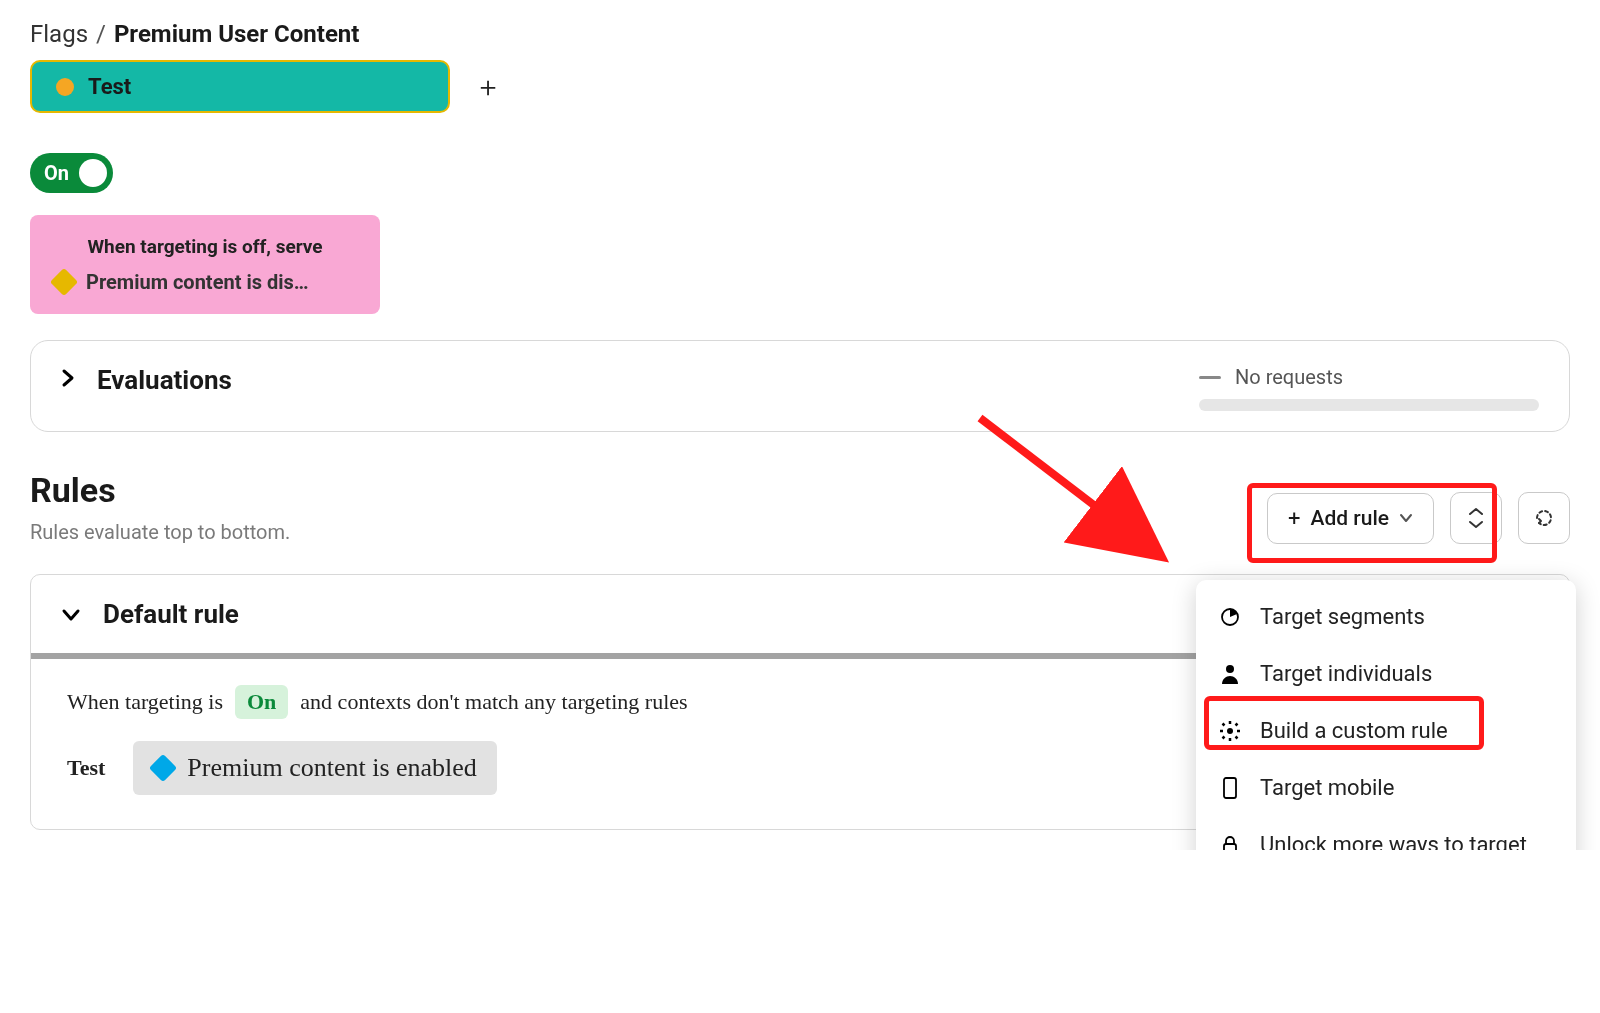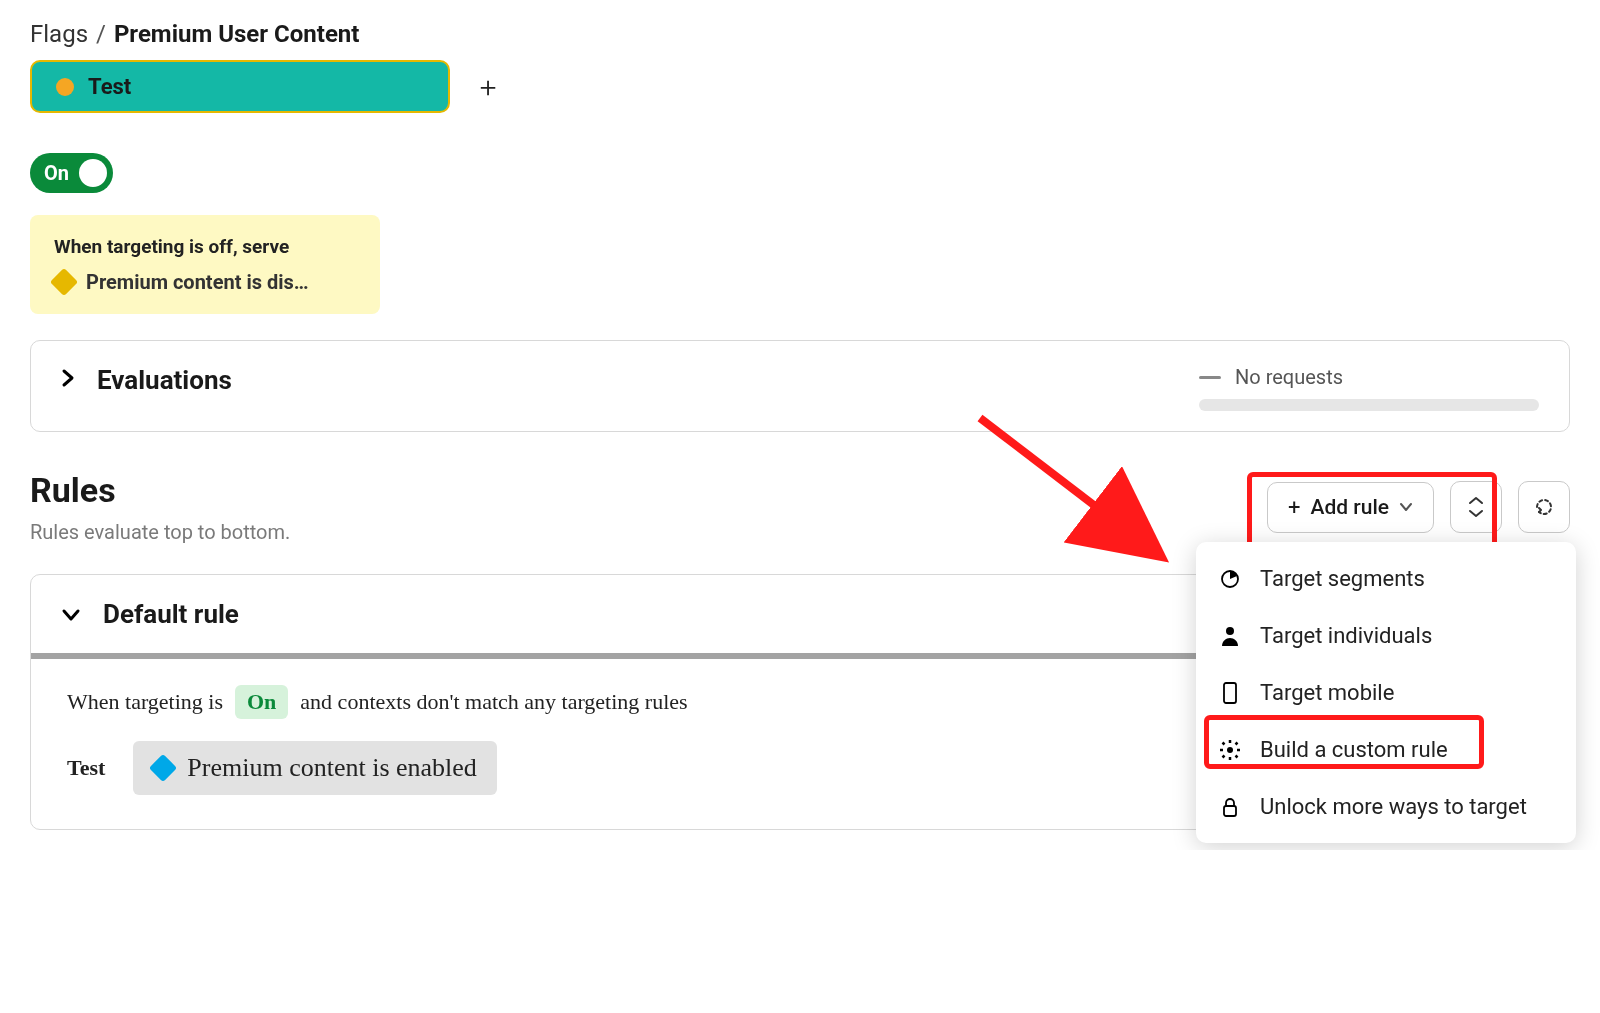--- a/index.html
+++ b/index.html
@@ -52,57 +52,58 @@
     margin-bottom: 22px;
     cursor: pointer;
   }
   .toggle .knob {
     width: 28px; height: 28px; border-radius: 50%;
     background: #fff; margin-left: 10px;
   }
 
   
   .off-card {
-    background: #fef9c3;
+    background: #f9a8d4;
     border-radius: 8px;
     padding: 20px 24px;
     width: 350px;
     margin-bottom: 26px;
+    text-align: center;
   }
   .off-card .label {
     font-size: 19px; font-weight: 700; color: #222; margin-bottom: 12px;
   }
   .off-card .value-row { display: flex; align-items: center; gap: 12px; font-size: 20px; color: #333; font-weight: bold;}
   .diamond {
     width: 20px; height: 20px; transform: rotate(45deg);
     background: #e6b800; border-radius: 3px;
     flex-shrink: 0;
   }
   .diamond.blue { background: #00a8e8; }
 
   
   .eval-panel {
     border: 1px solid #d8d8d8;
-    border-radius: 10px;
+    border-radius: 18px;
     padding: 24px 30px 20px 30px;
     margin-bottom: 38px;
     display:flex; justify-content:space-between; align-items:flex-start;
   }
   .eval-left { display:flex; align-items:center; gap:22px; font-size:26px; font-weight:700; }
   .chev { font-size: 22px; color:#222; }
   .eval-right { display:flex; flex-direction:column; align-items:flex-start; gap:10px; min-width:340px; }
   .no-req { display:flex; align-items:center; gap:14px; font-size:20px; color:#555;}
   .no-req .dash { width:22px; height:3px; background:#888; border-radius:2px;}
   .progress-track {
     width: 340px; height: 12px; border-radius: 6px; background: #e6e6e6;
   }
 
   
   .rules-header {
-    display:flex; justify-content:space-between; align-items:center;
+    display:flex; justify-content:space-between; align-items:flex-end;
     position:relative;
   }
   .rules-title { font-size: 34px; font-weight: 700; margin-bottom: 10px;}
   .rules-sub { font-size: 20px; color: #7a7a7a; }
 
   .rules-actions { display:flex; align-items:center; gap:16px; position:relative;}
   .btn {
     display:inline-flex; align-items:center; gap:10px;
     border:1px solid #c9c9c9; border-radius:10px;
     background:#fff; padding:12px 20px; font-size:21px;
@@ -123,21 +124,21 @@
     pointer-events:none;
   }
   .highlight-addrule {
     top:-10px; left:-20px;
     width:250px; height:80px;
   }
 
   
   .dropdown {
     position:absolute;
-    top:61px; right:-6px;
+    top:88px; right:-6px;
     width:380px;
     background:#fff;
     border-radius:10px;
     box-shadow:0 4px 24px rgba(0,0,0,.18);
     padding:8px 0;
     z-index:50;
   }
   .dropdown .item {
     display:flex; align-items:center; gap:18px;
     padding:16px 22px;
@@ -292,38 +293,38 @@
       </div>
       <div class="item">
         <span class="ic">
           <svg width="20" height="22" viewBox="0 0 20 22">
               <circle cx="10" cy="6" r="4" fill="#000" stroke="none"></circle>
               <path d="M2 21c0-5 4-8 8-8s8 3 8 8" fill="#000" stroke="none"></path>
             </svg>
         </span>
         <span>Target individuals</span>
       </div>
+      <div class="item" style="position:relative;">
+        <span class="ic">
+          <svg width="22" height="22" viewBox="0 0 22 22">
+              <circle cx="11" cy="11" r="3" fill="#000" stroke="none"></circle>
+              <path d="M11 1v3M11 18v3M1 11h3M18 11h3M3.5 3.5l2 2M16.5 16.5l2 2M18.5 3.5l-2 2M5.5 16.5l-2 2" stroke="#000" stroke-width="2.5"></path>
+            </svg>
+        </span>
+        <span>Build a custom rule</span>
+        <div class="highlight-box highlight-custom"></div>
+      </div>
       <div class="item">
         <span class="ic">
           <svg width="16" height="24" viewBox="0 0 16 24">
               <rect x="2" y="2" width="12" height="20" rx="2"></rect>
               <line x1="8" y1="19" x2="8" y2="19" stroke-width="2"></line>
             </svg>
         </span>
         <span>Target mobile</span>
-      </div>
-      <div class="item" style="position:relative;">
-        <span class="ic">
-          <svg width="22" height="22" viewBox="0 0 22 22">
-              <circle cx="11" cy="11" r="3" fill="#000" stroke="none"></circle>
-              <path d="M11 1v3M11 18v3M1 11h3M18 11h3M3.5 3.5l2 2M16.5 16.5l2 2M18.5 3.5l-2 2M5.5 16.5l-2 2" stroke="#000" stroke-width="2.5"></path>
-            </svg>
-        </span>
-        <span>Build a custom rule</span>
-        <div class="highlight-box highlight-custom"></div>
       </div>
       <div class="item">
         <span class="ic">
           <svg width="18" height="22" viewBox="0 0 18 22">
               <rect x="3" y="10" width="12" height="10" rx="2"></rect>
               <path d="M5 10V7a4 4 0 0 1 8 0v3"></path>
             </svg>
         </span>
         <span>Unlock more ways to target</span>
       </div>

